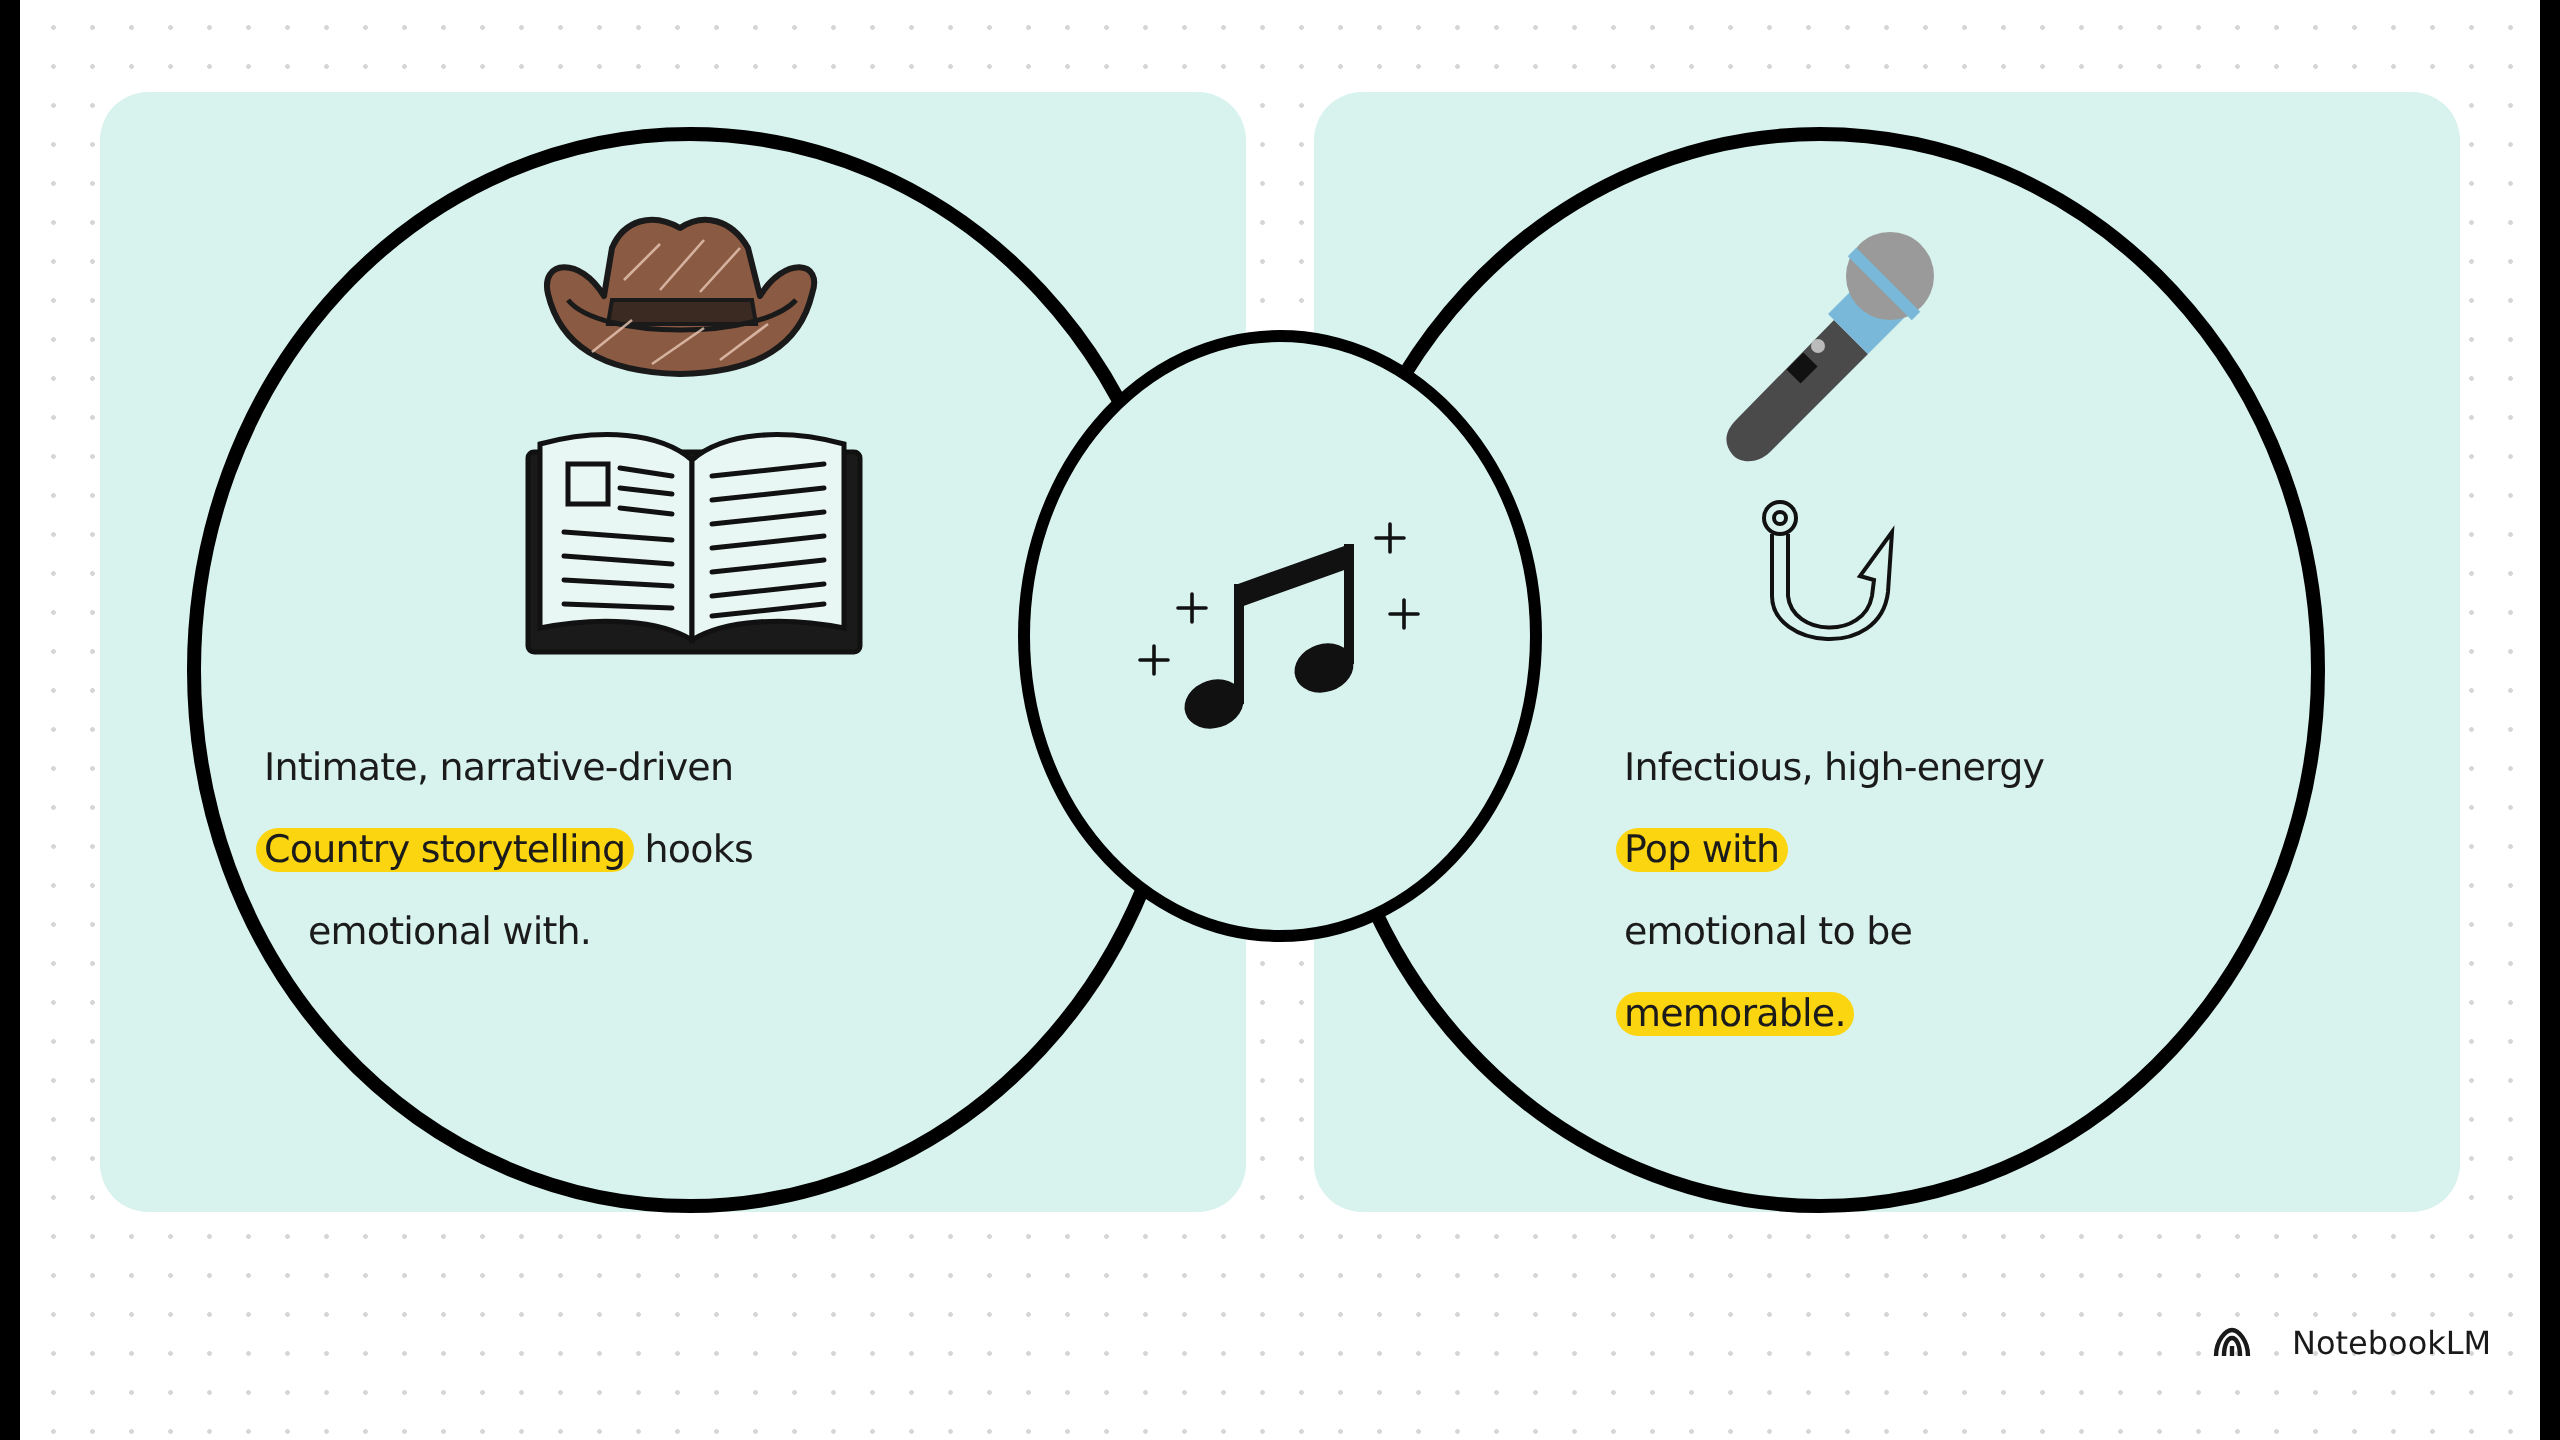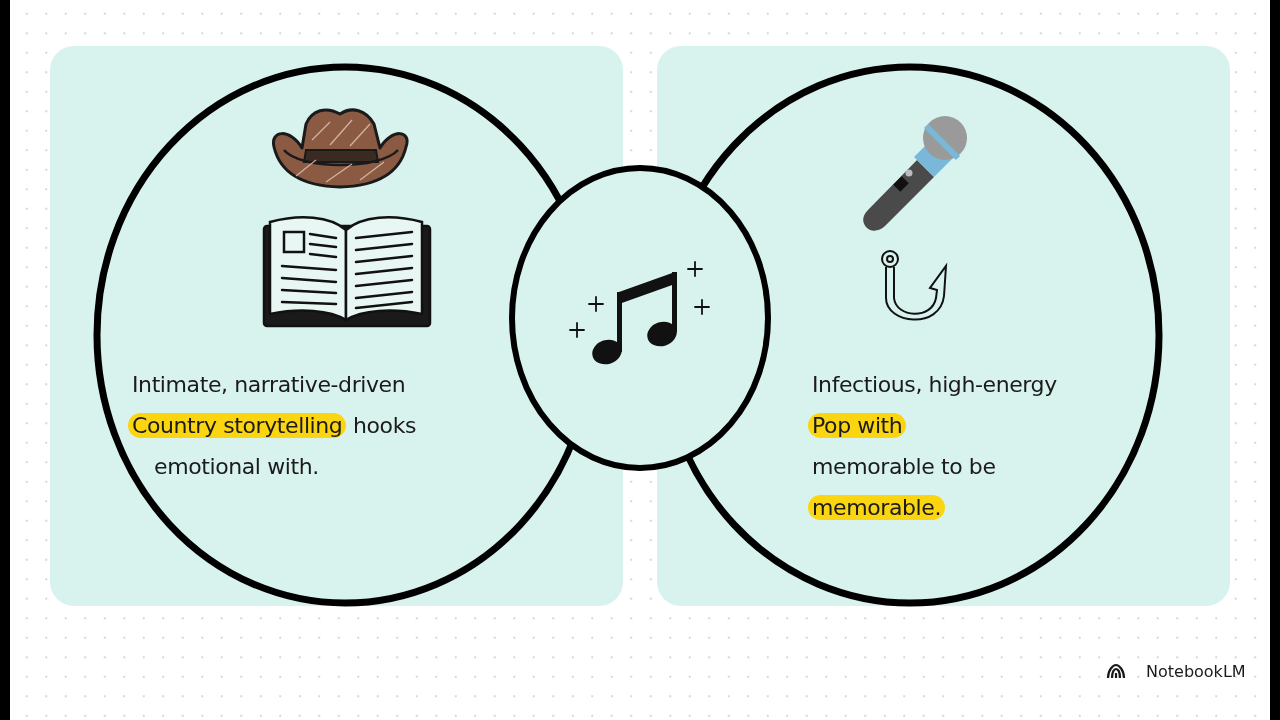--- a/index.html
+++ b/index.html
@@ -14,21 +14,21 @@
   .panel {
     position:absolute; top:46px; height:560px; width:573px;
     background:#d8f3ee; border-radius:24px;
   }
   #panel-left { left:40px; }
   #panel-right { left:647px; }
   svg.art { position:absolute; left:0; top:0; }
   .caption {
     position:absolute;
     font-family:"DejaVu Sans", sans-serif;
-    font-size:22px; line-height:41px; color:#1b1b1b;
+    font-size:19px; line-height:41px; color:#1b1b1b;
     letter-spacing:-0.4px; white-space:nowrap;
   }
   .hl { background:#fcd511; padding:0 4px; margin-left:-4px;border-radius:13px; }
   #caption-left { left:132px; top:364px; }
   #caption-left .line3 { padding-left:22px; }
   #caption-right { left:766px; top:364px;margin-left:46px; }
   .brand {
     position:absolute; left:1106px; top:658px; height:26px;
     display:flex; align-items:center; gap:20px;
     font-family:"DejaVu Sans", sans-serif; font-size:16px; color:#1a1a1a;
@@ -105,21 +105,21 @@
 
 <div class="caption" id="caption-left">
   <div>Intimate, narrative-driven</div>
   <div><span class="hl">Country storytelling</span><span> hooks</span></div>
   <div class="line3">emotional with.</div>
 </div>
 
 <div class="caption" id="caption-right">
   <div>Infectious, high-energy</div>
   <div><span class="hl">Pop with</span></div>
-  <div>memorable to be</div>
+  <div>emotional to be</div>
   <div><span class="hl">memorable.</span></div>
 </div>
 
 <div class="brand">
   <svg width="20" height="16" viewBox="0 0 20 16">
     <path d="M2 15 C2 7, 7 2, 10 2 C13 2, 18 7, 18 15" fill="none" stroke="#1a1a1a" stroke-width="2.2"></path>
     <path d="M6 15 C6 9, 8 6, 10 6 C12 6, 14 9, 14 15" fill="none" stroke="#1a1a1a" stroke-width="2.2"></path>
     <path d="M10 10 L10 15" stroke="#1a1a1a" stroke-width="2.2"></path>
   </svg>
   <span>NotebookLM</span>

